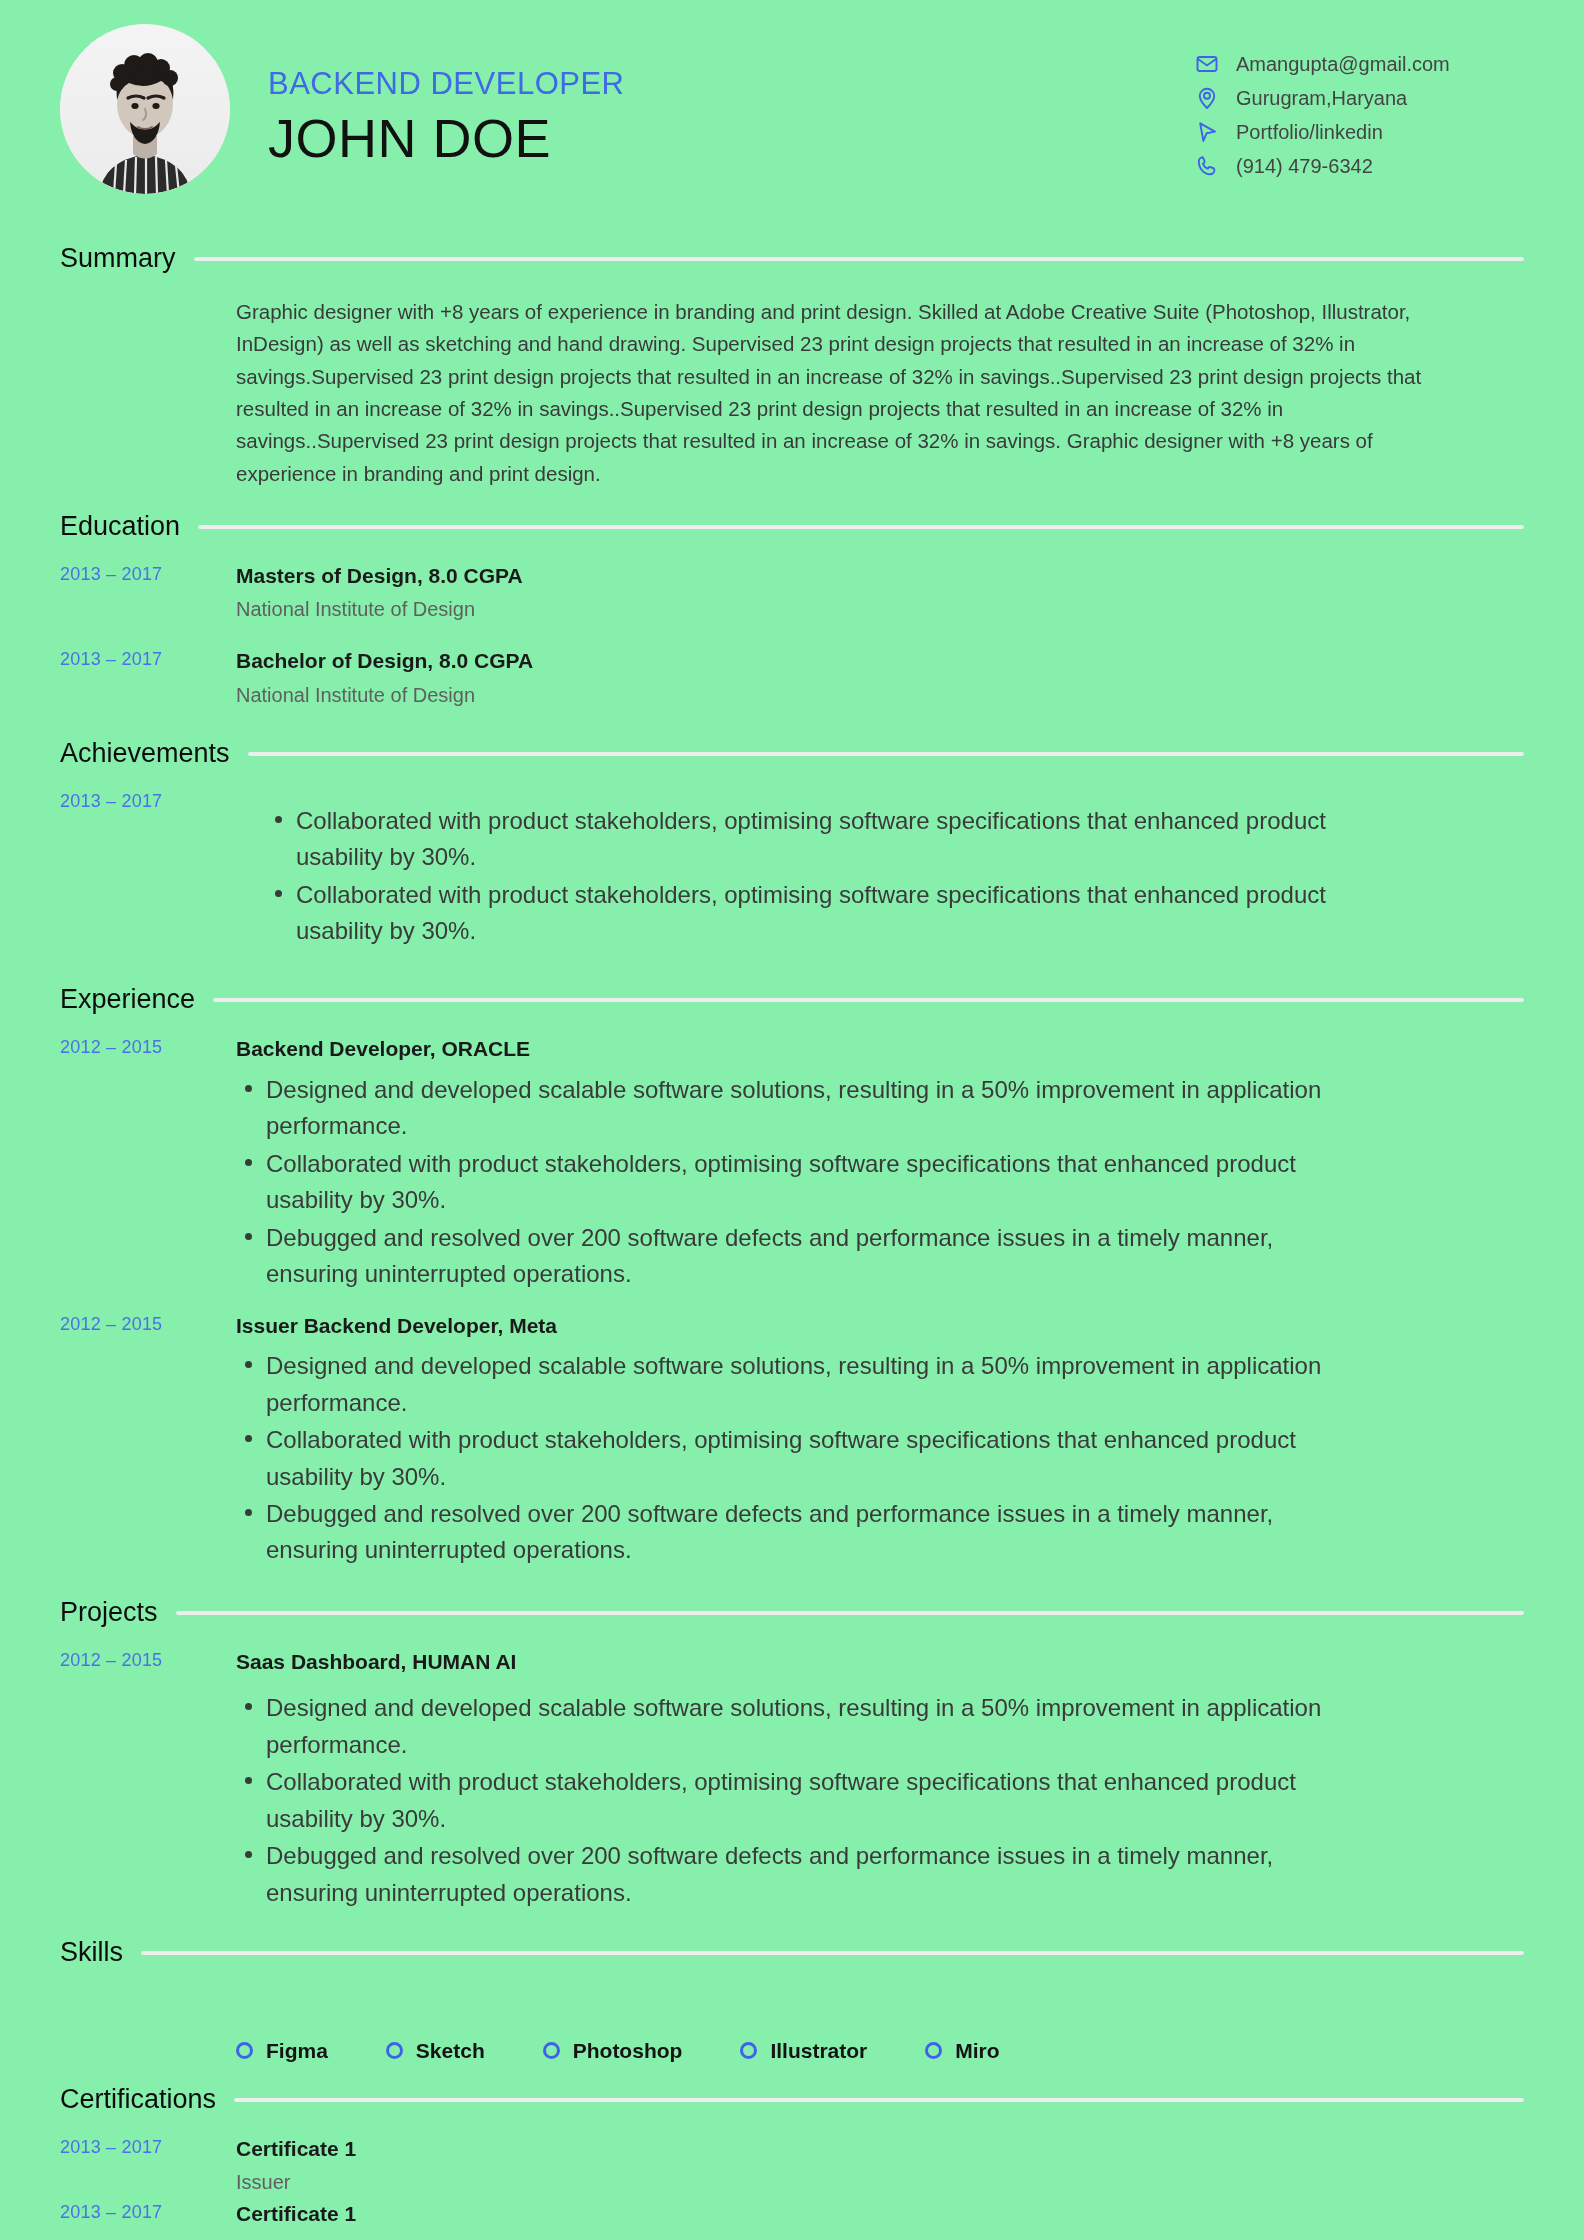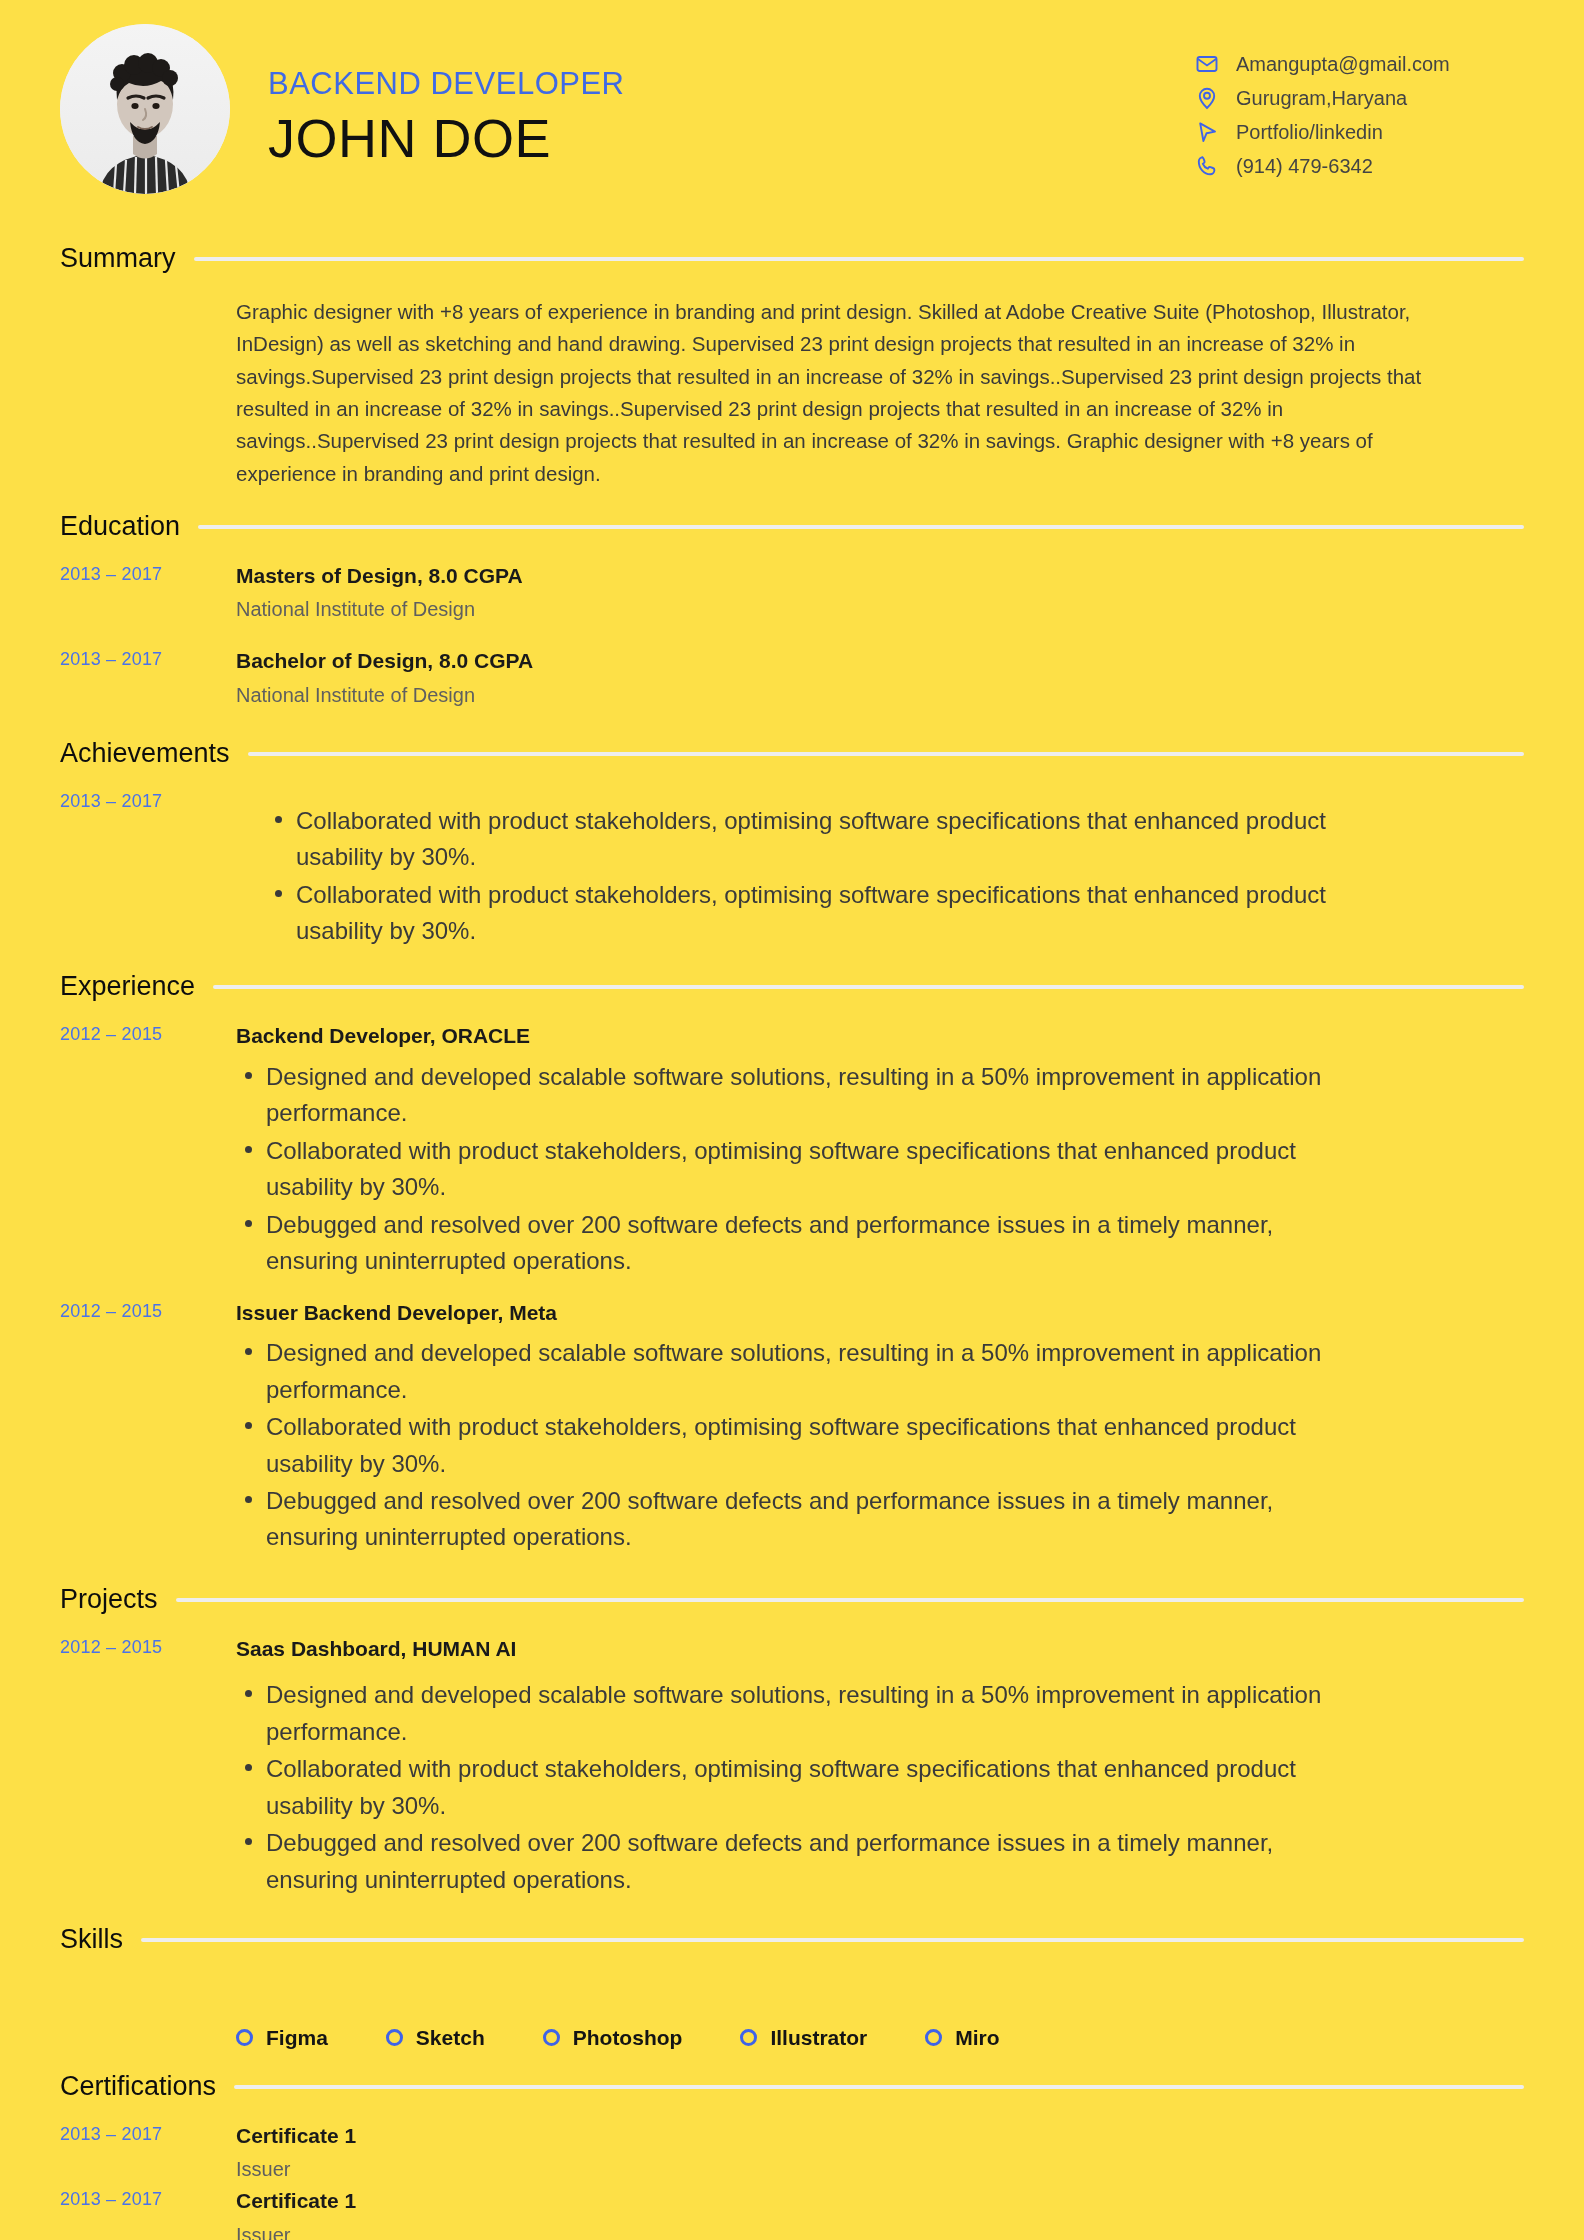--- a/index.html
+++ b/index.html
@@ -13,21 +13,21 @@
   body {
     font-family: "Liberation Sans", sans-serif;
     color: #2b2b2b;
     -webkit-font-smoothing: antialiased;
   }
 
   .page {
     position: relative;
     width: 1584px;
     height: 2240px;
-    background: #fde047;
+    background: #86efac;
     padding: 0 60px;
   }
 
   
   .header {
     display: flex;
     align-items: flex-start;
     padding-top: 24px;
     height: 230px;
   }
@@ -230,21 +230,21 @@
     font-weight: bold;
     color: #141414;
     white-space: nowrap;
     line-height: 1;
   }
 
   
   .s-summary   { margin-top: 12px; }
   .s-education { margin-top: 20px; }
   .s-achieve   { margin-top: 22px; }
-  .s-exp       { margin-top: 20px; }
+  .s-exp       { margin-top: 33px; }
   .s-proj      { margin-top: 26px; }
   .s-skills    { margin-top: 24px; }
   .s-certs     { margin-top: 22px; }
   .s-interests { margin-top: 20px; }
 
   .pad-top-10 { padding-top: 10px; }
   .pad-top-16 { padding-top: 16px; }
   .pad-top-22 { padding-top: 22px; }
   .mb-6  { margin-bottom: 6px; }
   .mb-12 { margin-bottom: 12px; }

